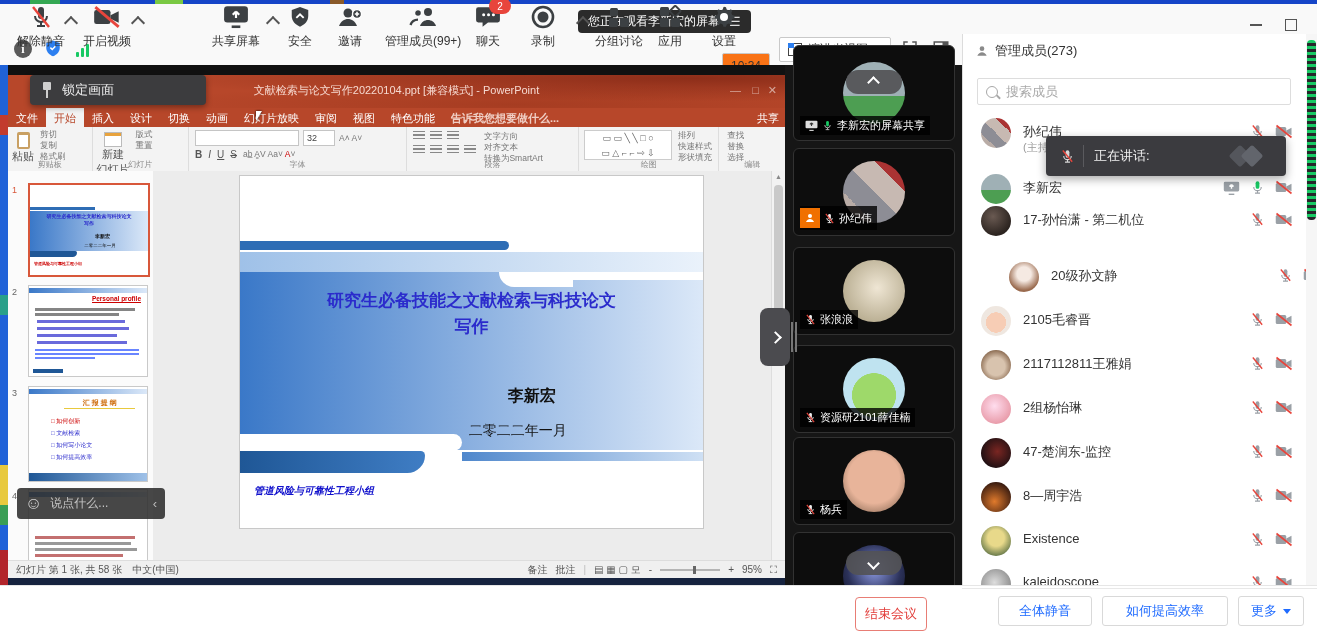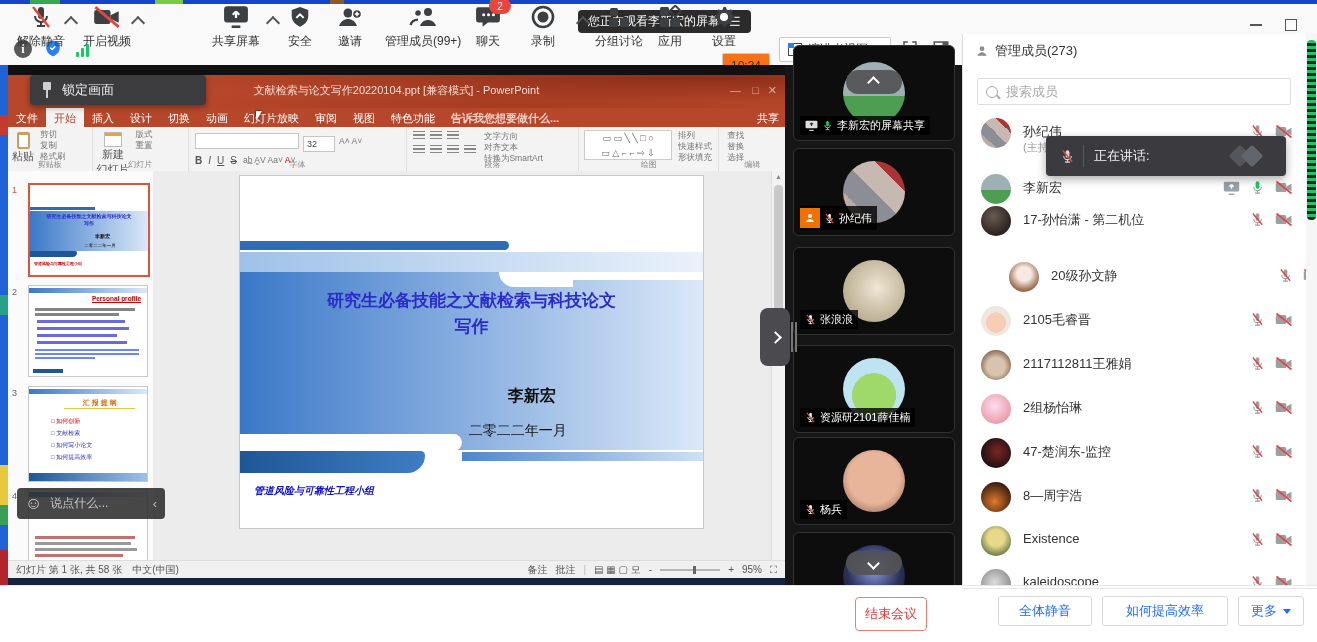--- a/index.html
+++ b/index.html
@@ -288,21 +288,21 @@
           <div class="rsmall">版式</div>
           <div class="rsmall">重置</div>
         </div>
       </div>
       <div class="rlabel">幻灯片</div>
     </div>
     <div class="rgroup" style="width:218px;">
       <div style="padding:3px 6px;">
         <div class="fontrow">
           <div class="fbox" style="width:96px;"></div>
-          <div class="fbox" style="width:24px;margin-top:6px;">
+          <div class="fbox" style="width:24px;">
               <span>32</span>
             </div>
           <span class="rsmall">A˄ A˅</span>
         </div>
         <div class="fletters">
           <b>B</b>
           <i>I</i>
           <u>U</u>
           <s>S</s>
           <span class="rsmall">ab̲  A̳V  Aa˅  <span style="color:#c00;">A</span>˅</span>

